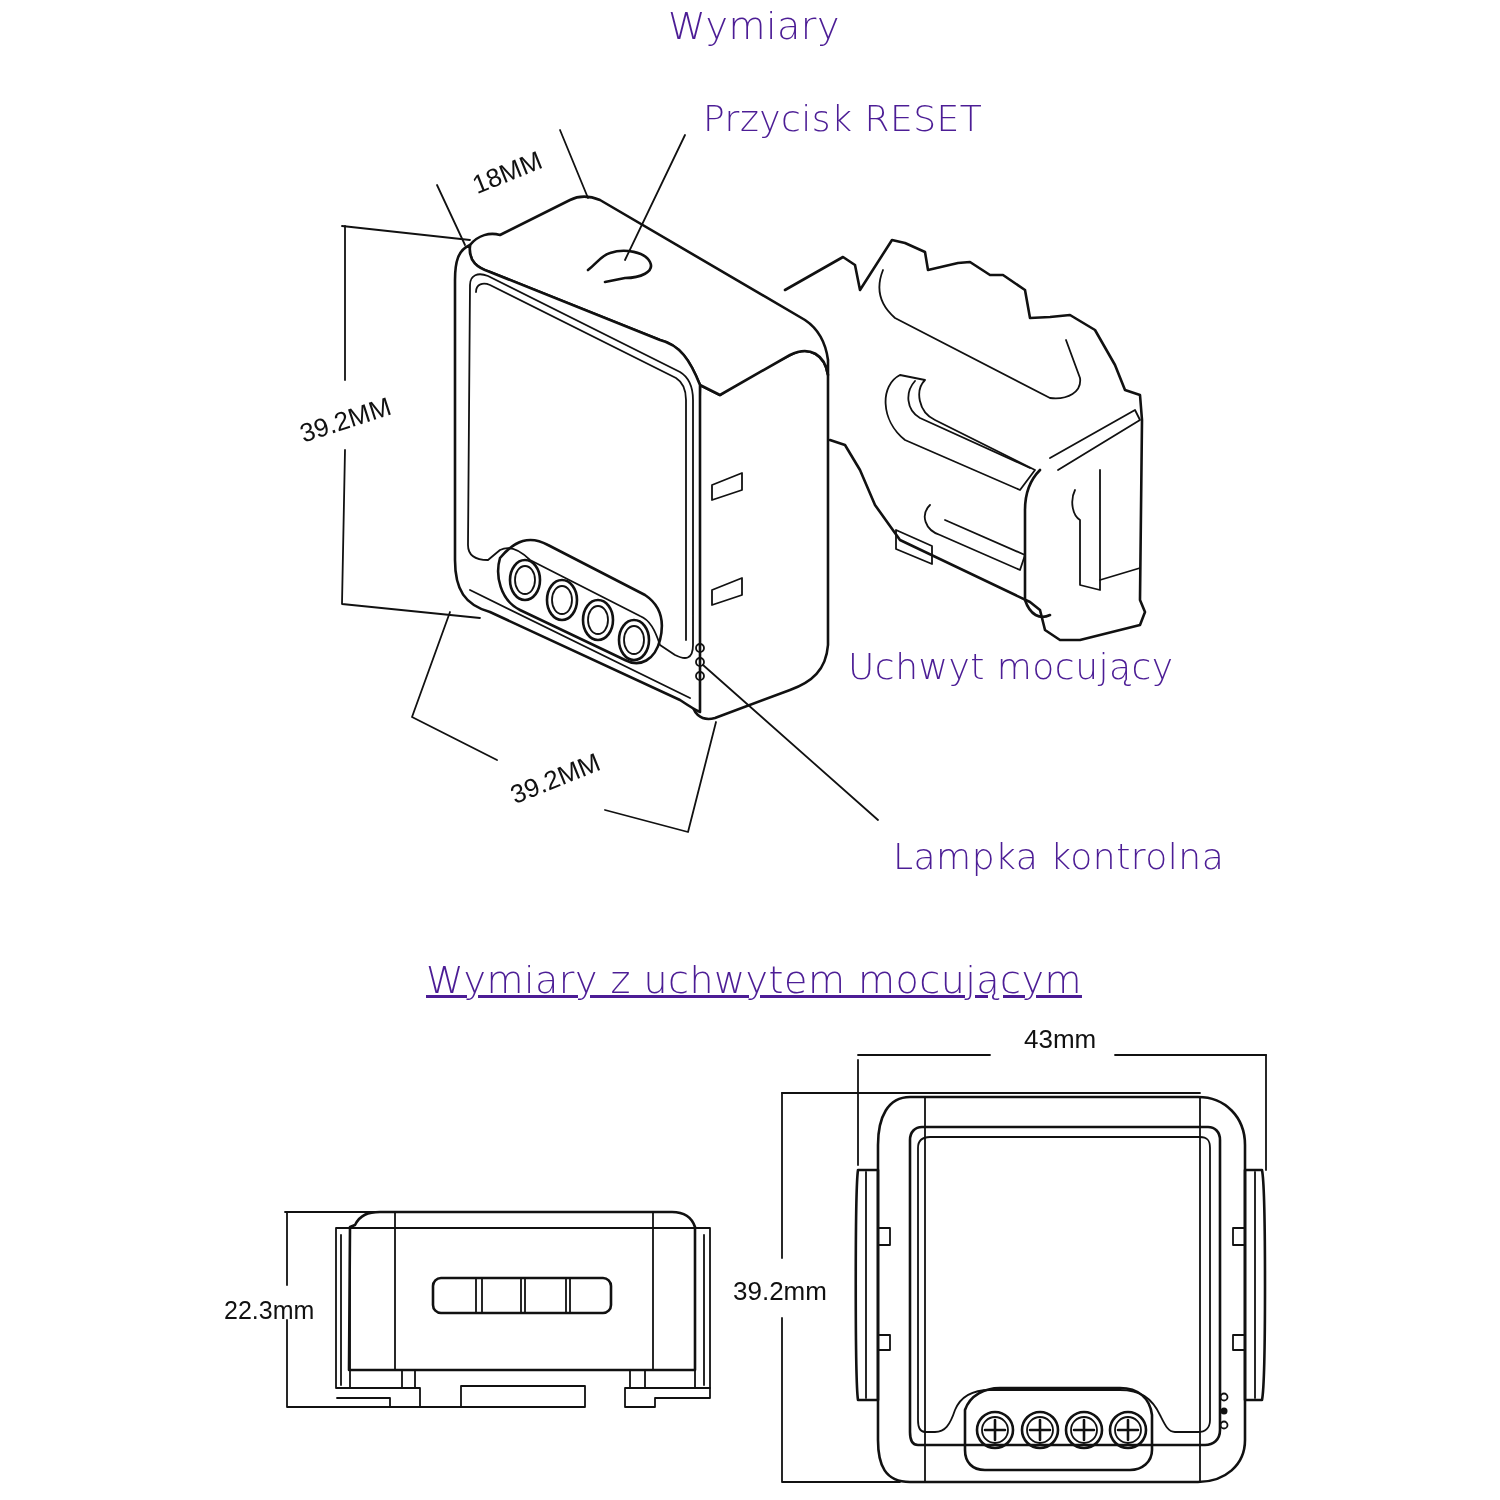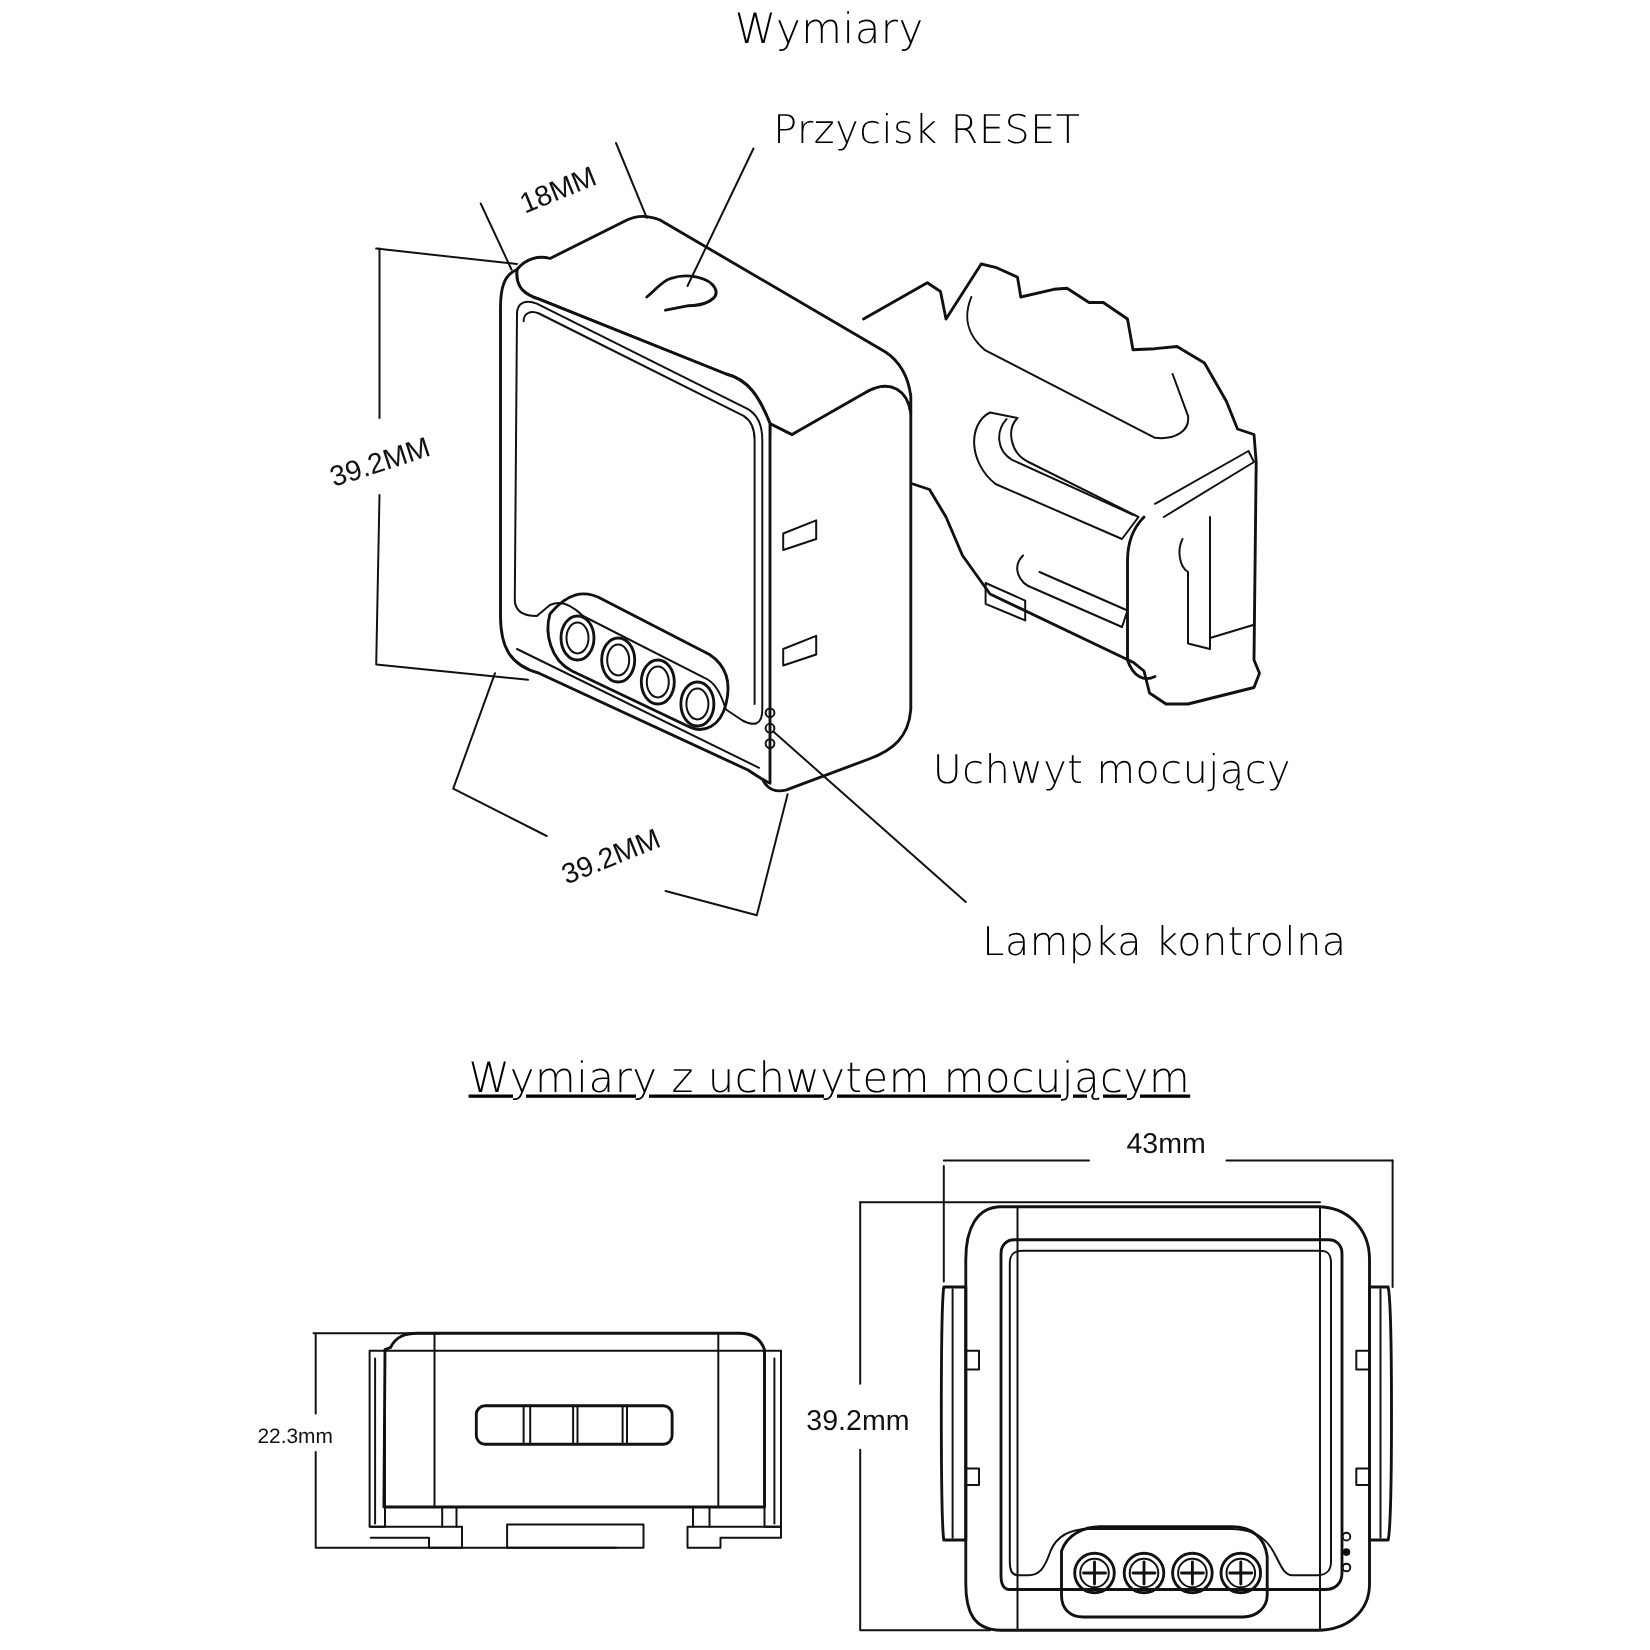--- a/index.html
+++ b/index.html
@@ -1,42 +1,42 @@
 <!DOCTYPE html>
 <html><head>
 <meta charset="utf-8">
 <style>
   html, body { margin: 0; padding: 0; background: #ffffff; }
   body { width: 1500px; height: 1500px; position: relative; overflow: hidden;
          font-family: "DejaVu Sans", sans-serif; color: #111; }
-  .label { position: absolute; font-family: "DejaVu Sans", sans-serif; color: #000000;
+  .label { position: absolute; font-family: "DejaVu Sans", sans-serif; color: #4c1d95;
            font-weight: 300; white-space: nowrap; letter-spacing: 0.5px; }
   .title { font-size: 38px; }
   .callout { font-size: 36px; }
   .dim { position: absolute; font-family: "Liberation Sans", sans-serif; color: #111;
          white-space: nowrap; font-size: 26px; transform-origin: left top; }
   svg.drawing { position: absolute; left: 0; top: 0; }
   svg .s { fill: none; stroke: #111; stroke-width: 2.6; stroke-linejoin: round; stroke-linecap: round; }
   svg .t { fill: none; stroke: #111; stroke-width: 1.8; stroke-linejoin: round; stroke-linecap: round; }
   svg .w { fill: #fff; stroke: #111; stroke-width: 2.6; stroke-linejoin: round; }
 </style>
 </head>
 <body>
 
 <div class="label title" style="left:668px; top:4px;">Wymiary</div>
 <div class="label title" style="left:426px; top:958px;text-decoration:underline;">Wymiary z uchwytem mocującym</div>
 
 <div class="label callout" style="left:703px; top:98px;">Przycisk RESET</div>
-<div class="label callout" style="left:848px; top:680px;">Uchwyt mocujący</div>
+<div class="label callout" style="left:848px; top:646px;">Uchwyt mocujący</div>
 <div class="label callout" style="left:893px; top:796px;margin-top:40px;">Lampka kontrolna</div>
 
 <div class="dim" style="left:468px; top:172px; transform: rotate(-22deg);">18MM</div>
 <div class="dim" style="left:296px; top:420px; transform: rotate(-18deg);">39.2MM</div>
 <div class="dim" style="left:506px; top:782px; transform: rotate(-22deg);">39.2MM</div>
-<div class="dim" style="left:234px; top:1296px; font-size:19px;">22.3mm</div>
+<div class="dim" style="left:224px; top:1296px; font-size:25px;">22.3mm</div>
 <div class="dim" style="left:1024px; top:1024px;">43mm</div>
 <div class="dim" style="left:733px; top:1276px;">39.2mm</div>
 
 <svg class="drawing" width="1500" height="1500" viewBox="0 0 1500 1500">
 
   <g>
 
     <g>
       <path class="s" d="M785,290 L843,257 L855,265 L860,290 L892,240 L905,243 L925,252 L928,270 L958,263 L970,262 L990,275 L1003,275 L1025,290 L1030,318 L1050,317 L1070,315 L1095,330 L1115,365 L1125,390 L1140,395 L1142,420 L1140,600 L1145,612 L1140,625 L1080,640 L1060,640 L1045,630 L1040,610 L1030,602 L900,540 L875,505 L860,470 L845,445 L830,440"></path>
       <path class="t" d="M883,270 C875,290 880,305 895,318 L1050,398 C1068,400 1082,392 1080,378 L1066,340"></path>

